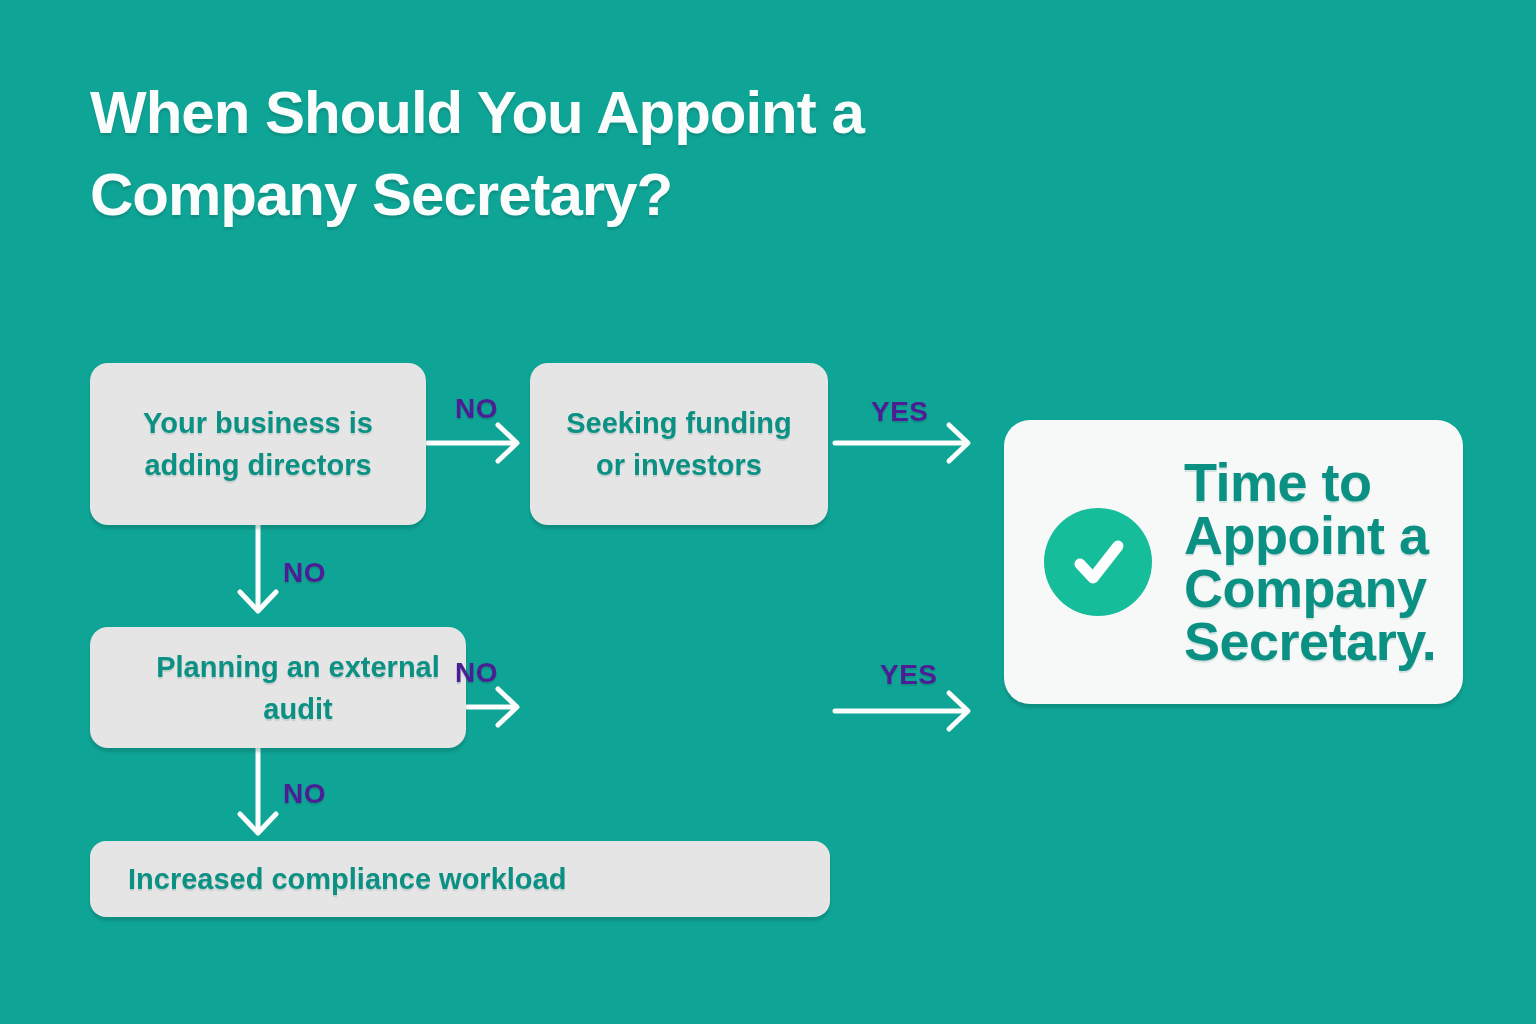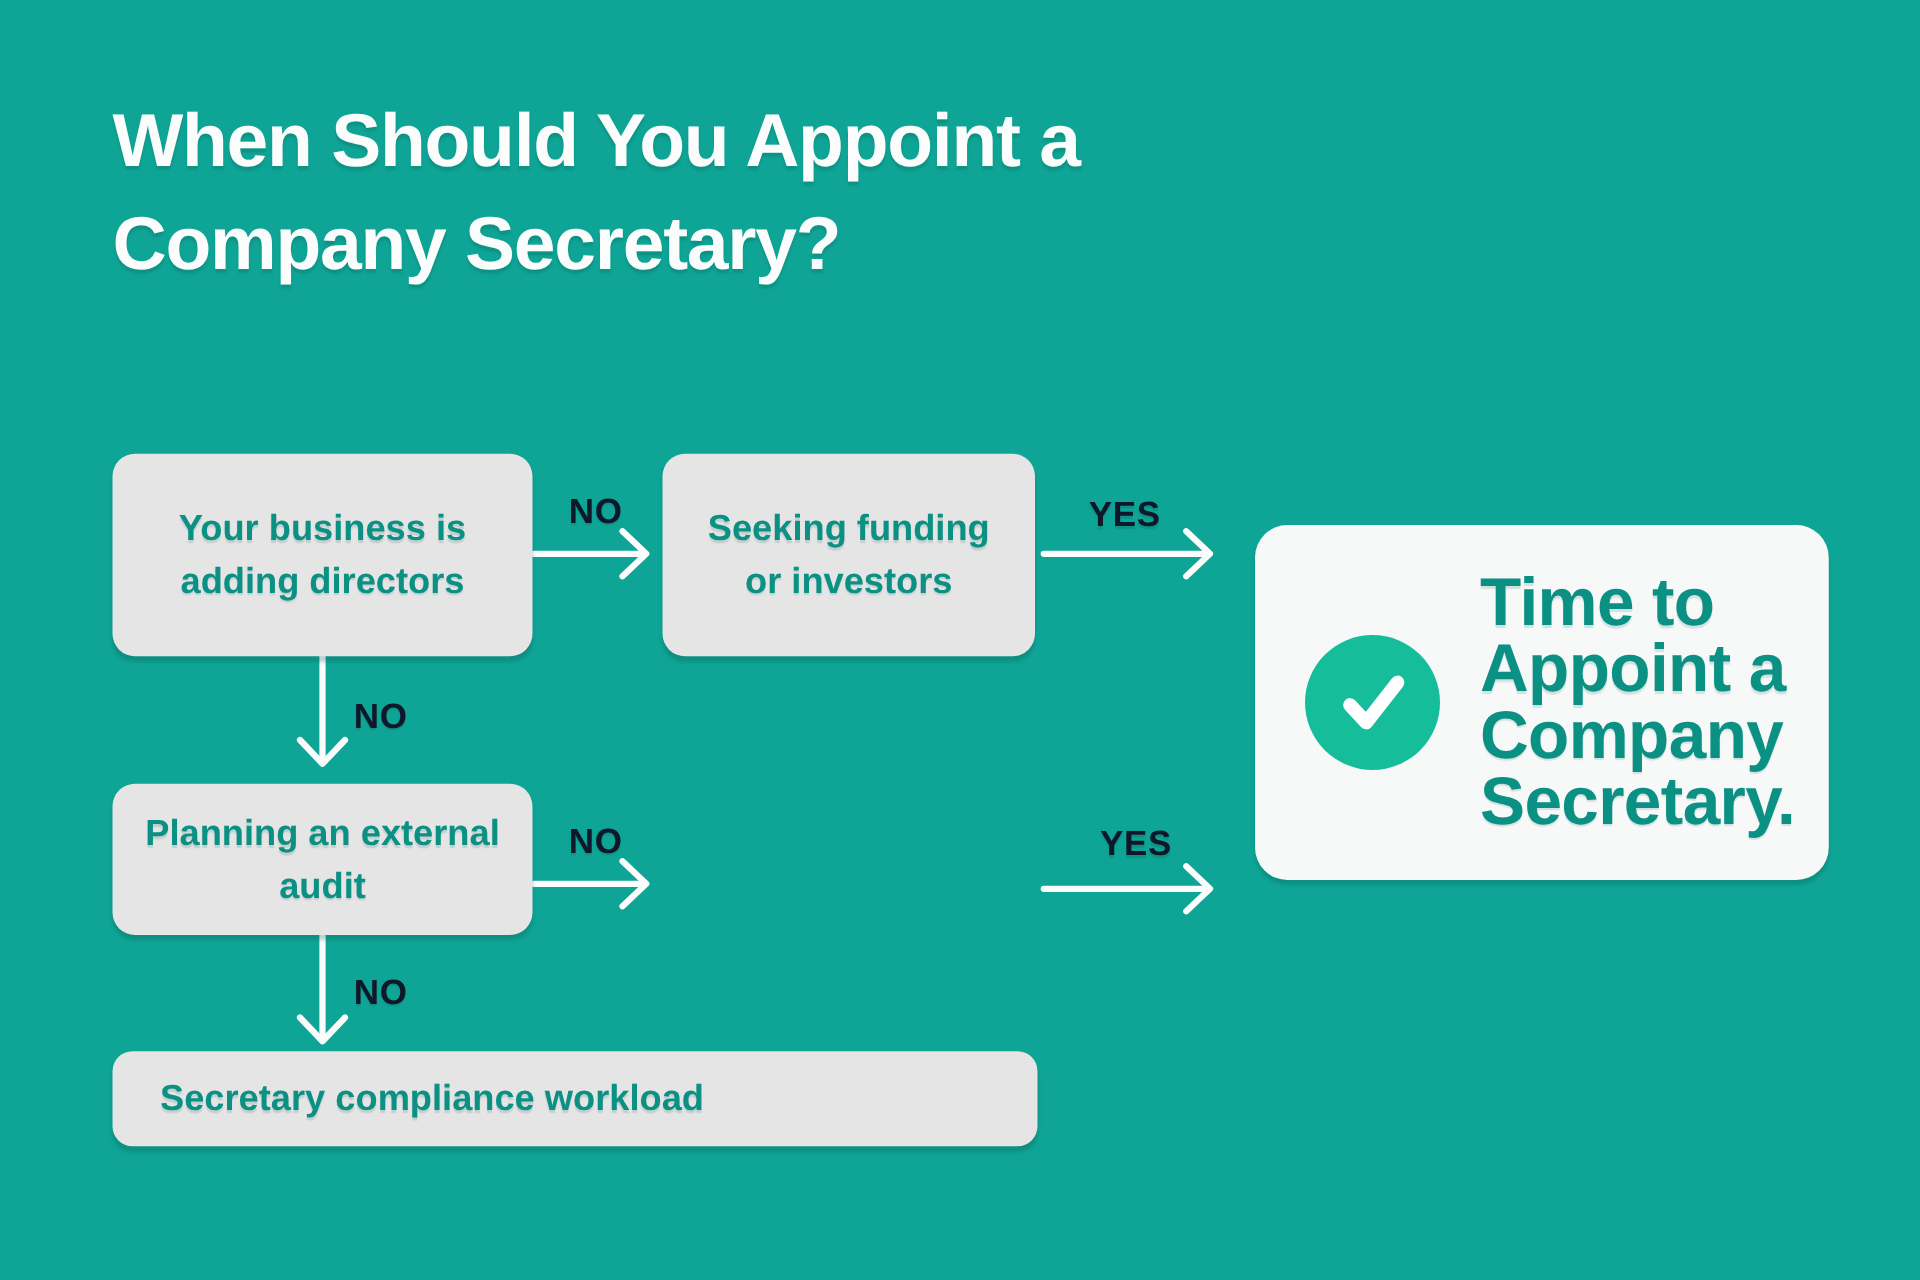--- a/index.html
+++ b/index.html
@@ -38,21 +38,21 @@
     text-align: center;
     color: #0b9184;
     font-weight: 700;
     font-size: 29px;
     line-height: 42px;
     text-shadow: 0 2px 1px rgba(7, 80, 72, 0.15);
   }
   .node-text { padding: 0 24px; }
   #node-adding-directors   { left: 90px;  top: 363px; width: 336px; height: 162px; }
   #node-seeking-funding    { left: 530px; top: 363px; width: 298px; height: 162px; }
-  #node-external-audit     { left: 90px;  top: 627px; width: 336px; height: 121px; }
+  #node-external-audit     { left: 90px;  top: 627px; width: 336px; height: 121px; padding-left: 40px; }
   #node-multiple-locations { left: 530px; top: 627px; width: 298px; height: 163px; }
   #node-compliance-workload {
     left: 90px; top: 841px; width: 740px; height: 76px;
     justify-content: flex-start; text-align: left; border-radius: 16px;
   }
   #node-compliance-workload .node-text { padding: 0 0 0 38px; }
 
   .result-node {
     position: absolute;
     left: 1004px; top: 420px; width: 459px; height: 284px;
@@ -77,21 +77,21 @@
     width: 250px;
     color: #0b9184;
     font-weight: 700;
     font-size: 54px;
     line-height: 53px;
     letter-spacing: -0.5px;
     text-shadow: 0 2px 1px rgba(7, 80, 72, 0.15);
   }
   .edge-label {
     position: absolute;
-    color: #0f172a;
+    color: #4c1d95;
     font-weight: 700;
     font-size: 28px;
     letter-spacing: 0.5px;
     text-shadow: 0 2px 1px rgba(8, 90, 80, 0.25);
   }
   #edge-label-no-1  { left: 455px; top: 393px; }
   #edge-label-yes-1 { left: 871px; top: 396px; }
   #edge-label-no-2  { left: 283px; top: 557px; }
   #edge-label-no-3  { left: 455px; top: 657px; }
   #edge-label-yes-2 { left: 880px; top: 659px; }
@@ -151,21 +151,21 @@
   <div class="node" id="node-seeking-funding">
     <div class="node-text">Seeking funding or investors</div>
   </div>
 
   <div class="node" id="node-external-audit">
     <div class="node-text">Planning an external audit</div>
   </div>
 
 
   <div class="node" id="node-compliance-workload">
-    <div class="node-text">Secretary compliance workload</div>
+    <div class="node-text">Increased compliance workload</div>
   </div>
 
   <div class="result-node">
     <div class="check-circle">
       <svg width="64" height="64" viewBox="0 0 64 64">
         <polyline points="14,34 27,48 52,16" fill="none" stroke="#ffffff" stroke-width="11" stroke-linecap="round" stroke-linejoin="round"></polyline>
       </svg>
     </div>
     <div class="result-text">Time to Appoint a Company Secretary.</div>
   </div>

